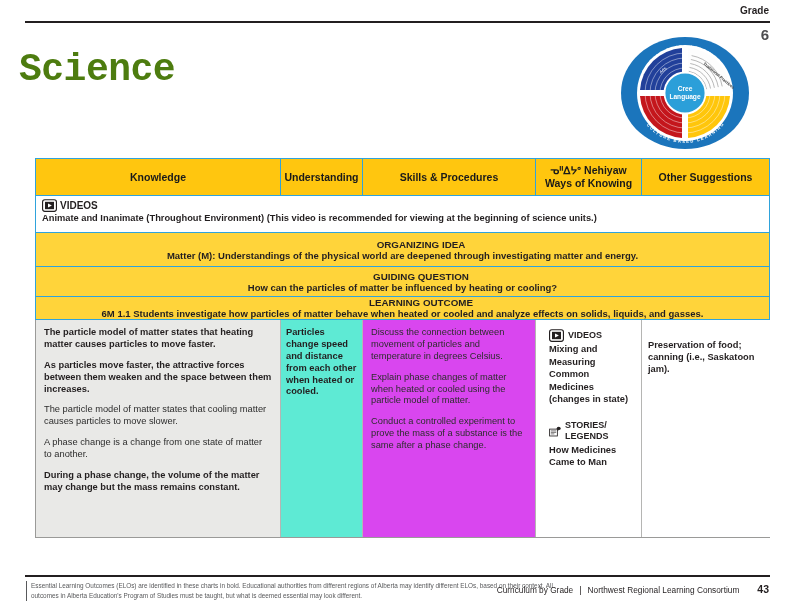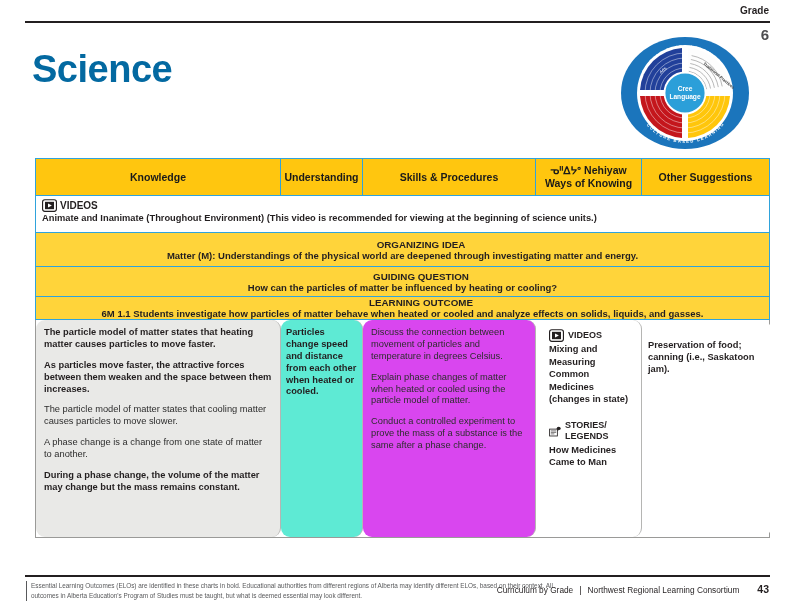--- a/index.html
+++ b/index.html
@@ -3,21 +3,21 @@
 <meta charset="utf-8">
 <style>
   * { margin:0; padding:0; box-sizing:border-box; }
   html,body { width:792px; height:612px; background:#fff; font-family:"Liberation Sans", sans-serif; }
   .page { position:relative; width:792px; height:612px; background:#fff; overflow:hidden; }
 
   
   .grade-label { position:absolute; top:5px; right:23px; font-size:10px; font-weight:bold; color:#231f20; }
   .top-rule { position:absolute; top:21px; left:25px; width:745px; height:2px; background:#231f20; }
   .grade-number { position:absolute; top:26px; right:23px; font-size:15px; font-weight:bold; color:#4d4d4f; }
-  .page-title { position:absolute; top:48px; left:32px; font-size:38px; font-weight:600; letter-spacing:-0.5px; color:#0369a1; }
+  .page-title { position:absolute; top:48px; left:19px; font-size:38px; font-weight:600; letter-spacing:-0.5px; color:#4d7c0f;font-family:Liberation Mono, monospace; }
   .logo { position:absolute; left:619px; top:36px; }
 
   
   .curr-table { position:absolute; left:35px; top:158px; width:735px; }
   .hdr-row { display:grid; grid-template-columns:245px 82px 173px 106px 129px; }
   .hdr-cell { background:#ffc60f; border:1px solid #2fa3dc; border-right:none; height:38px;
               display:flex; align-items:center; justify-content:center; text-align:center;
               font-size:10.5px; font-weight:bold; color:#1a1a1a; line-height:1.2; padding:0 4px; }
   .hdr-cell:last-child { border-right:1px solid #2fa3dc; }
 
@@ -29,21 +29,21 @@
   .banner { border:1px solid #2fa3dc; border-top:none; background:#ffd43a; text-align:center;
             display:flex; flex-direction:column; justify-content:center; color:#231f20; }
   .banner .btitle { font-size:9.8px; font-weight:bold;margin-left:37px; }
   .banner .btext  { font-size:9.5px; font-weight:bold; }
   .banner.organizing { height:34px; }
   .banner.guiding { height:30px; }
   .banner.learning { height:23px; }
 
   .content-row { display:grid; grid-template-columns:245px 82px 173px 106px 129px; min-height:218px;
                  border:1px solid #9a9a98; border-top:none; }
-  .ccell { border-right:1px solid #b5b5b3; padding:7px 8px; font-size:9.3px; color:#2d2d2d; line-height:1.28;border-radius:9px; }
+  .ccell { border-right:1px solid #b5b5b3; padding:7px 8px; font-size:9.3px; color:#2d2d2d; line-height:1.28; }
   .ccell:last-child { border-right:none; }
   .cell-knowledge { background:#e9e9e7; }
   .cell-understanding { background:#5eead4; padding:7px 5px; }
   .cell-skills { background:#d946ef; }
   .cell-ways { background:#fff; padding:9px 6px 7px 13px; }
   .cell-other { background:#fff; padding:20px 6px; }
   .ccell p { margin:0 0 9px 0; }
   .bold-elo { font-weight:bold; color:#231f20; }
   .icon-line { display:flex; align-items:center; gap:4px; }
   .res-label { font-size:9px; font-weight:bold; color:#231f20; }

